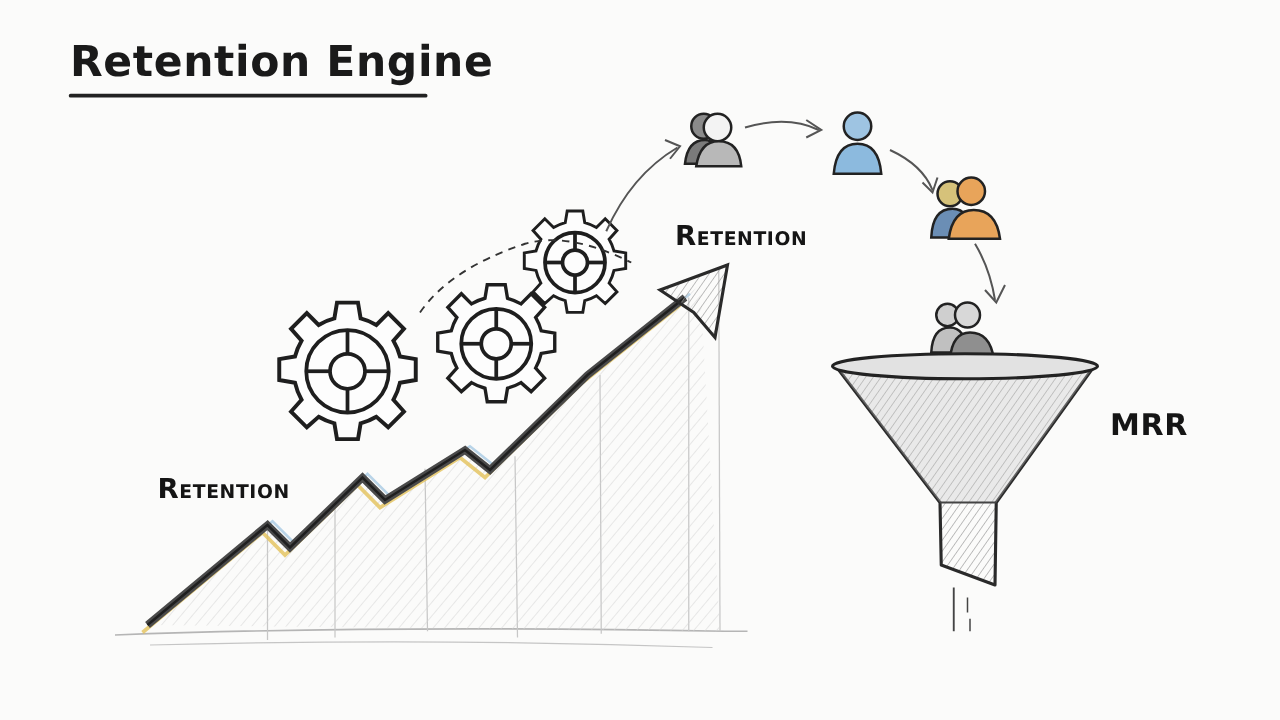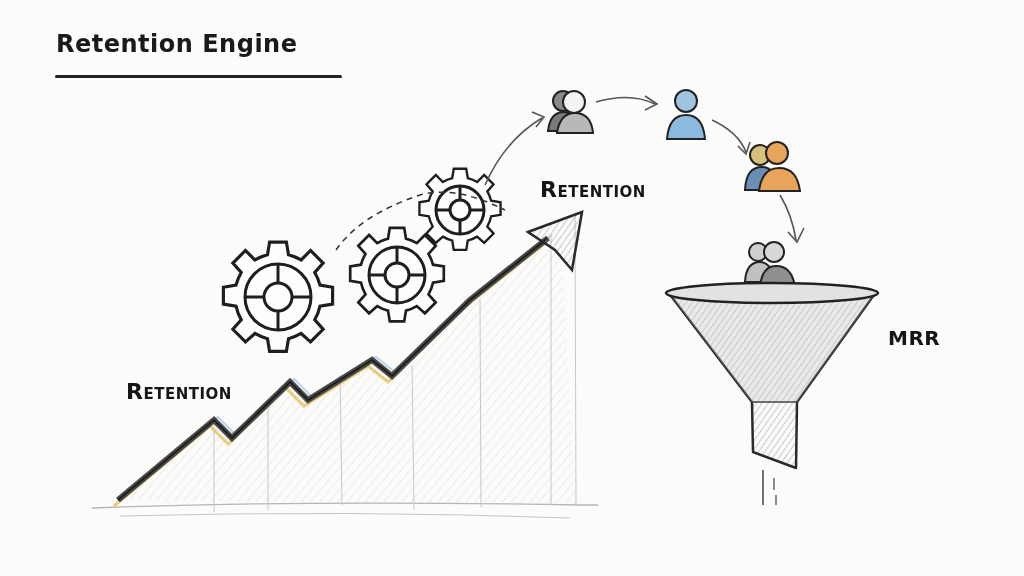--- a/index.html
+++ b/index.html
@@ -6,38 +6,38 @@
   body {
     width: 1024px; height: 576px; overflow: hidden;
     background: #fbfbfa;
     position: relative;
     font-family: "DejaVu Sans", sans-serif;
   }
   .canvas { position: absolute; left: 0; top: 0; width: 1024px; height: 576px; }
   .title {
     position: absolute; left: 56px; top: 30px;
     font-family: "DejaVu Sans", sans-serif;
-    font-size: 24px; font-weight: bold; color: #1a1a1a;
+    font-size: 34px; font-weight: bold; color: #1a1a1a;
     letter-spacing: 0.5px;
   }
   .title-underline {
     position: absolute; left: 55px; top: 75px; width: 287px; height: 3px;
     background: #222; border-radius: 2px;
   }
   .label {
     position: absolute;
     font-family: "DejaVu Sans", sans-serif;
     font-weight: bold; color: #151515;
     font-variant: small-caps;
     letter-spacing: 0.5px;
     text-align: center;
   }
   .label-left { left: 126px; top: 379px; font-size: 22px; }
   .label-top { left: 540px; top: 177px; font-size: 22px; }
-  .label-mrr { left: 888px; top: 326px; font-size: 20px; font-variant: normal; }
+  .label-mrr { left: 888px; top: 326px; font-size: 24px; font-variant: normal; }
 </style>
 </head>
 <body>
 
 <svg class="canvas" viewBox="0 0 1024 576" xmlns="http://www.w3.org/2000/svg">
   <defs>
     <pattern id="hatch" width="5" height="5" patternUnits="userSpaceOnUse" patternTransform="rotate(35)">
       <line x1="0" y1="0" x2="0" y2="5" stroke="#9a9a9a" stroke-width="1"></line>
     </pattern>
     <pattern id="hatchLight" width="7" height="7" patternUnits="userSpaceOnUse" patternTransform="rotate(40)">

